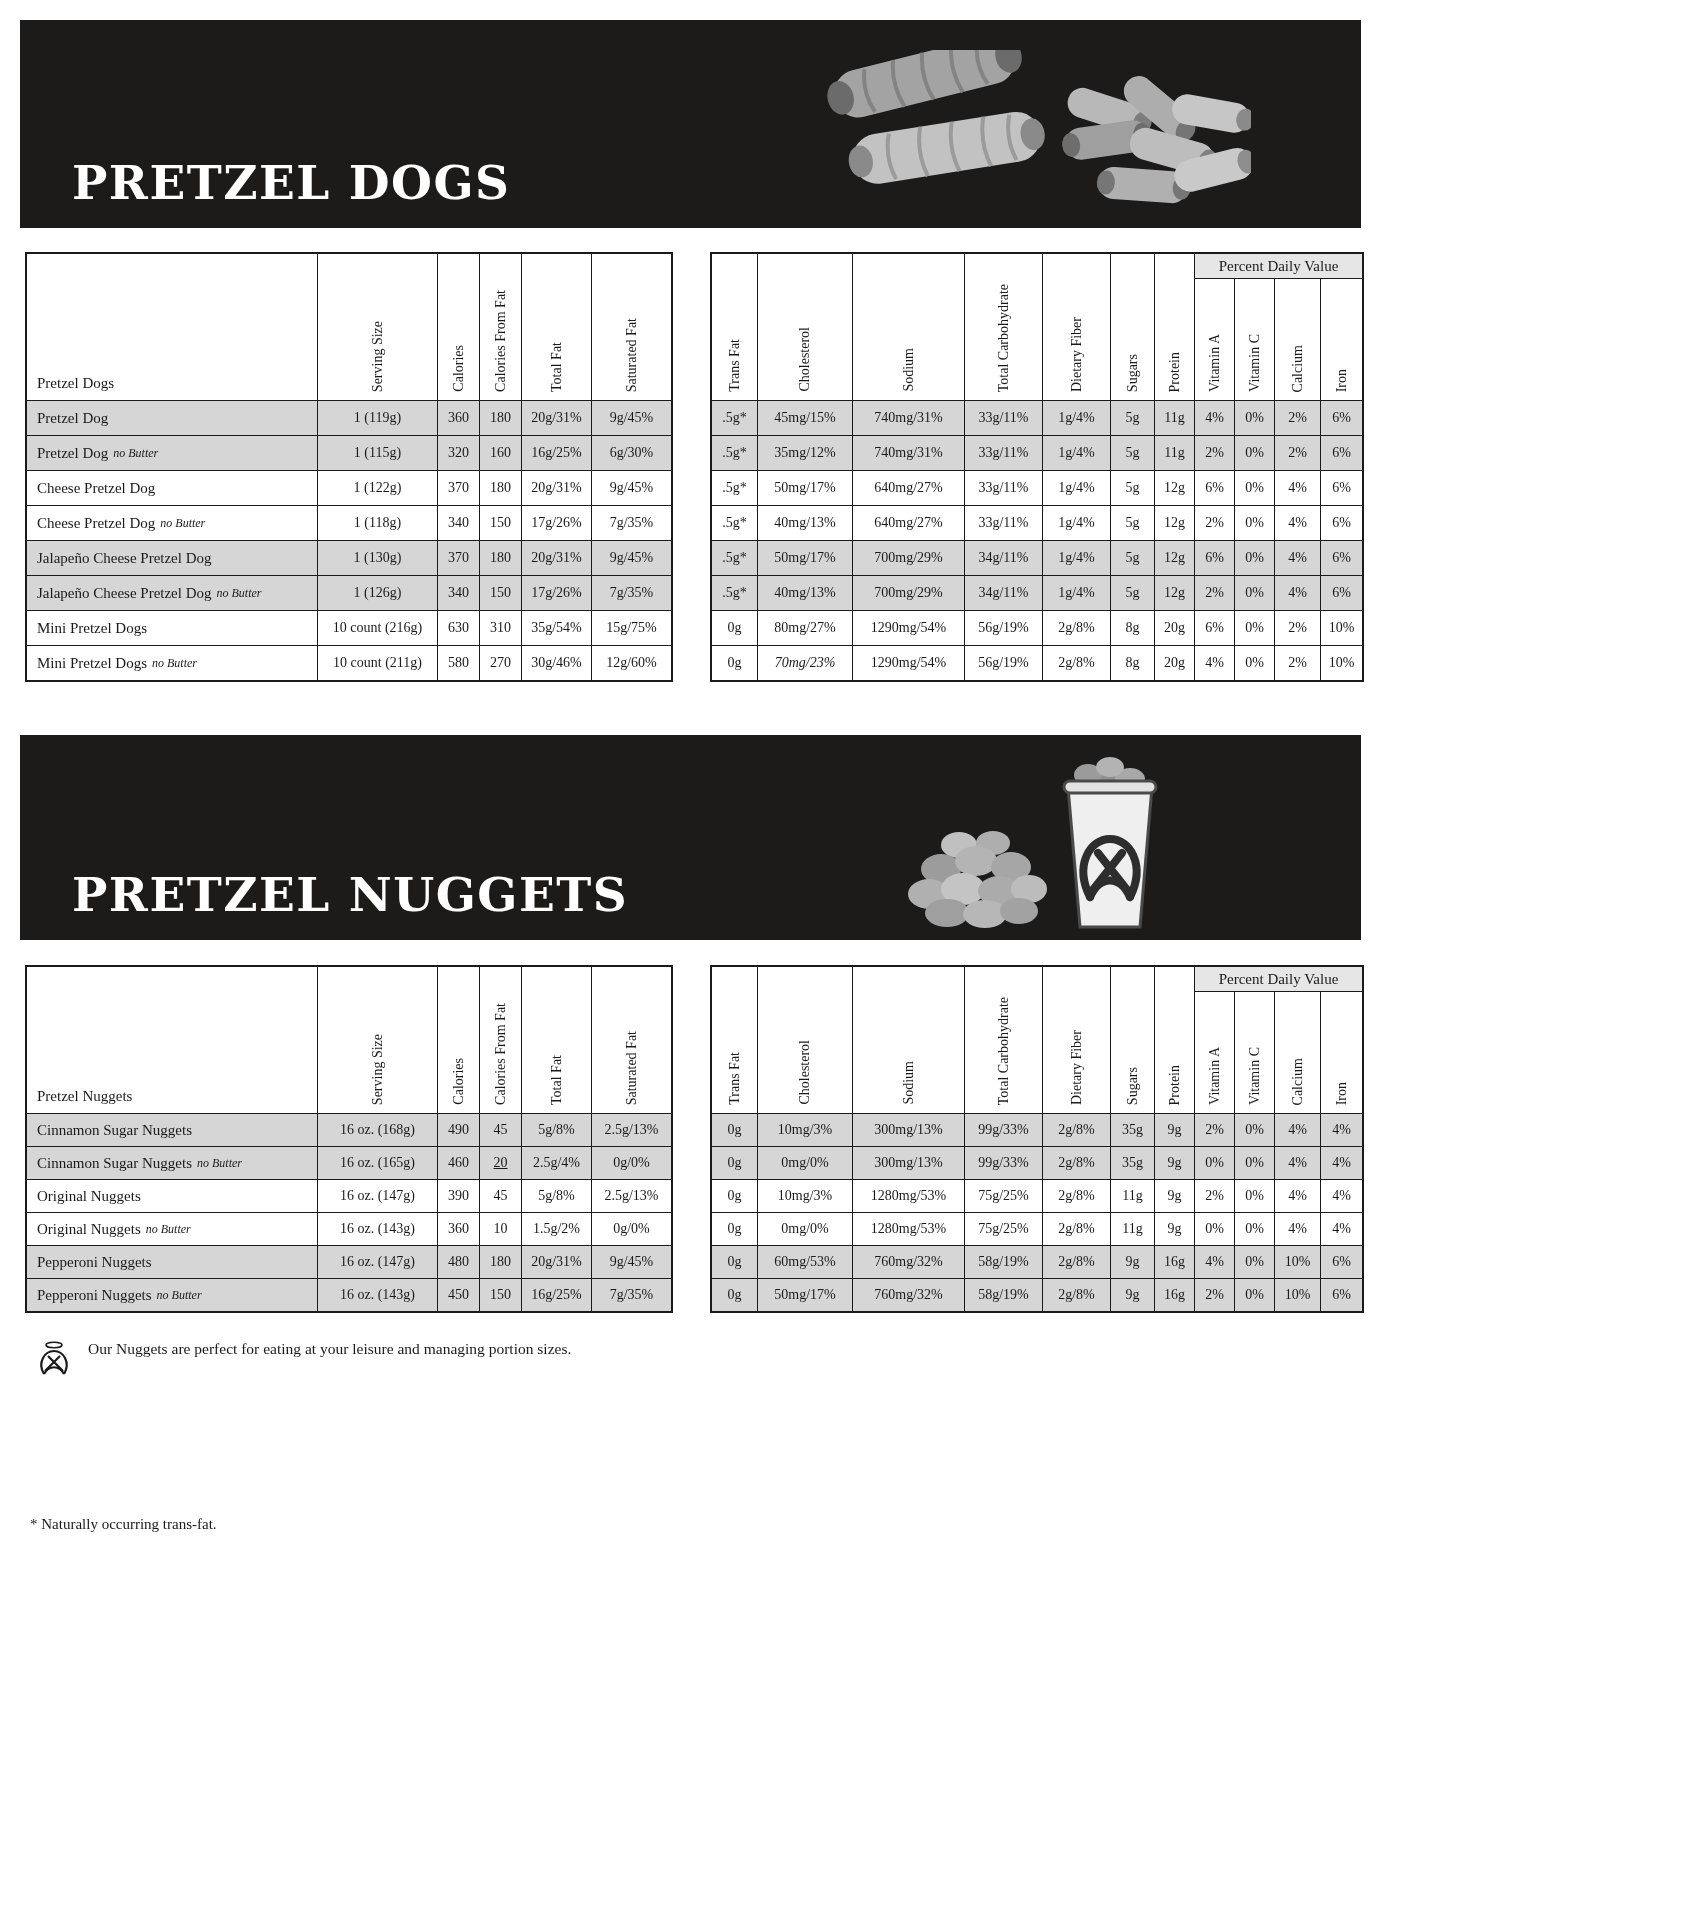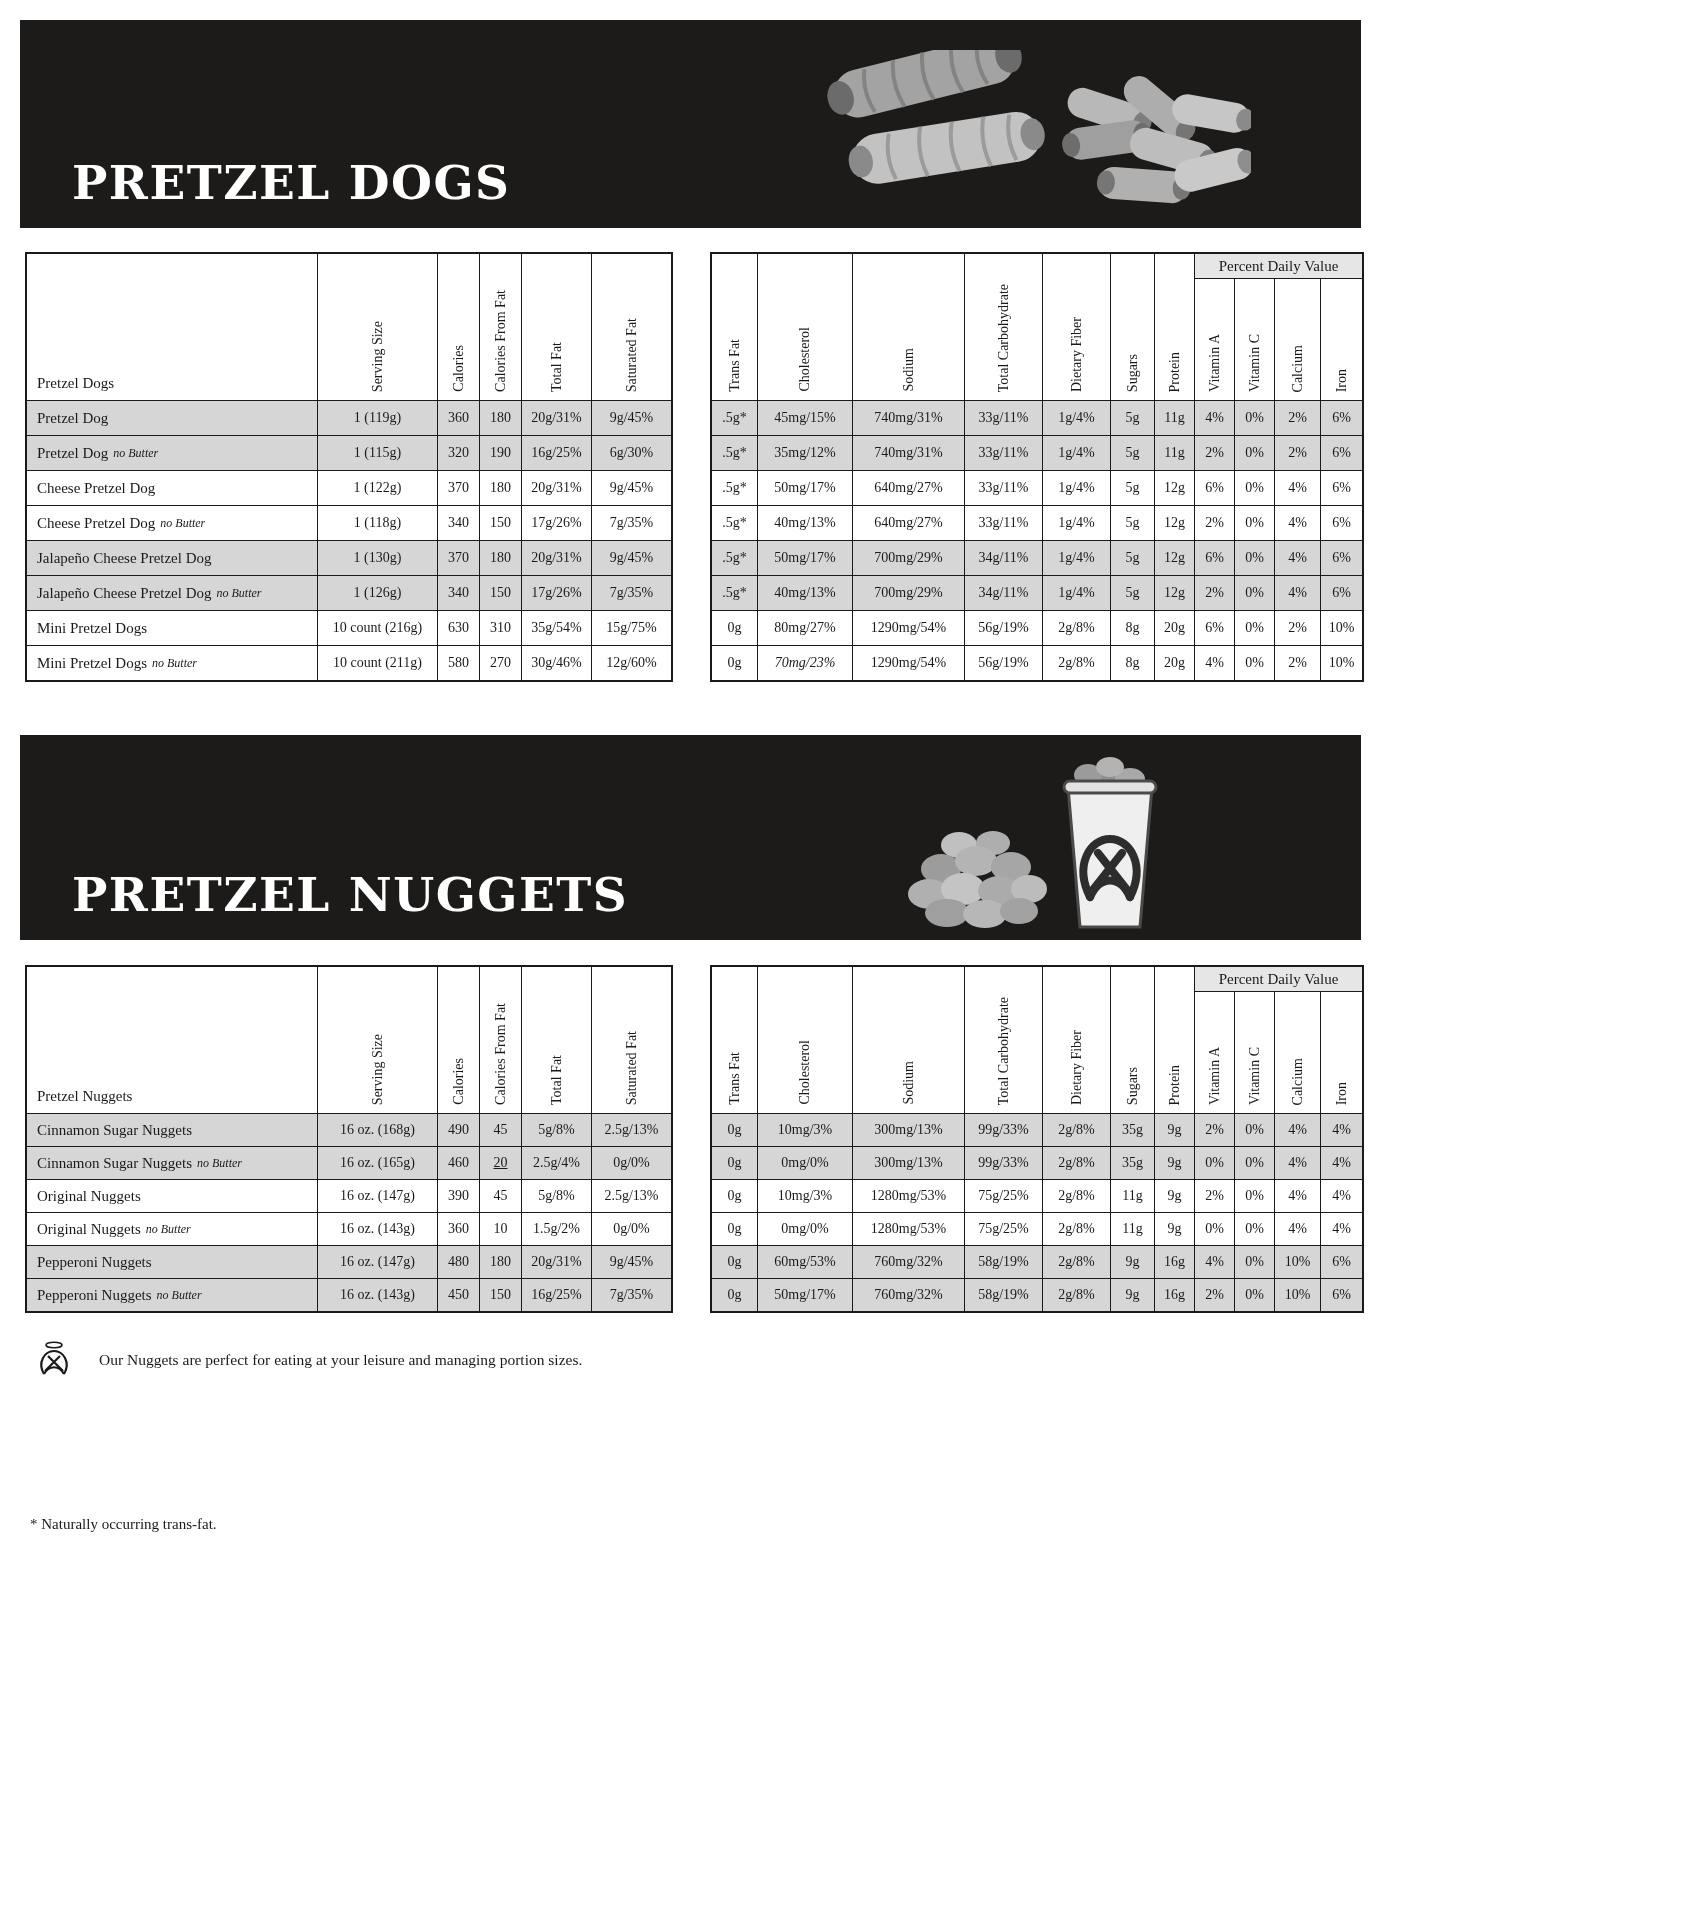--- a/index.html
+++ b/index.html
@@ -96,22 +96,22 @@
   .trow > :first-child { border-left: none; }
   .name-cell { justify-content: flex-start; padding: 0 10px; font-size: 15px; }
   .qualifier { font-style: italic; font-size: 12px; margin-left: 5px; }
 
   
   .note {
     position: absolute;
     left: 36px;
     top: 1340px;
     display: flex;
-    align-items: center;
-    gap: 27px;
+    align-items: flex-start;
+    gap: 16px;
     font-size: 15.5px;
   }
   .note-icon { width: 36px; height: 40px; flex: 0 0 auto; }
   .footnote {
     position: absolute;
     left: 30px;
     top: 1516px;
     font-size: 15px;
   }
 </style>
@@ -202,21 +202,21 @@
           <div class="cell" style="width: 70px;">20g/31%</div>
           <div class="cell" style="width: 80px;">9g/45%</div>
         </div>
         <div class="trow shaded">
           <div class="cell name-cell" style="width: 290px;">
             <span class="item-name">Pretzel Dog</span>
             <span class="qualifier">no Butter</span>
           </div>
           <div class="cell" style="width: 120px;">1 (115g)</div>
           <div class="cell" style="width: 42px;">320</div>
-          <div class="cell" style="width: 42px;">190</div>
+          <div class="cell" style="width: 42px;">160</div>
           <div class="cell" style="width: 70px;">16g/25%</div>
           <div class="cell" style="width: 80px;">6g/30%</div>
         </div>
         <div class="trow">
           <div class="cell name-cell" style="width: 290px;">
             <span class="item-name">Cheese Pretzel Dog</span>
           </div>
           <div class="cell" style="width: 120px;">1 (122g)</div>
           <div class="cell" style="width: 42px;">370</div>
           <div class="cell" style="width: 42px;">180</div>

